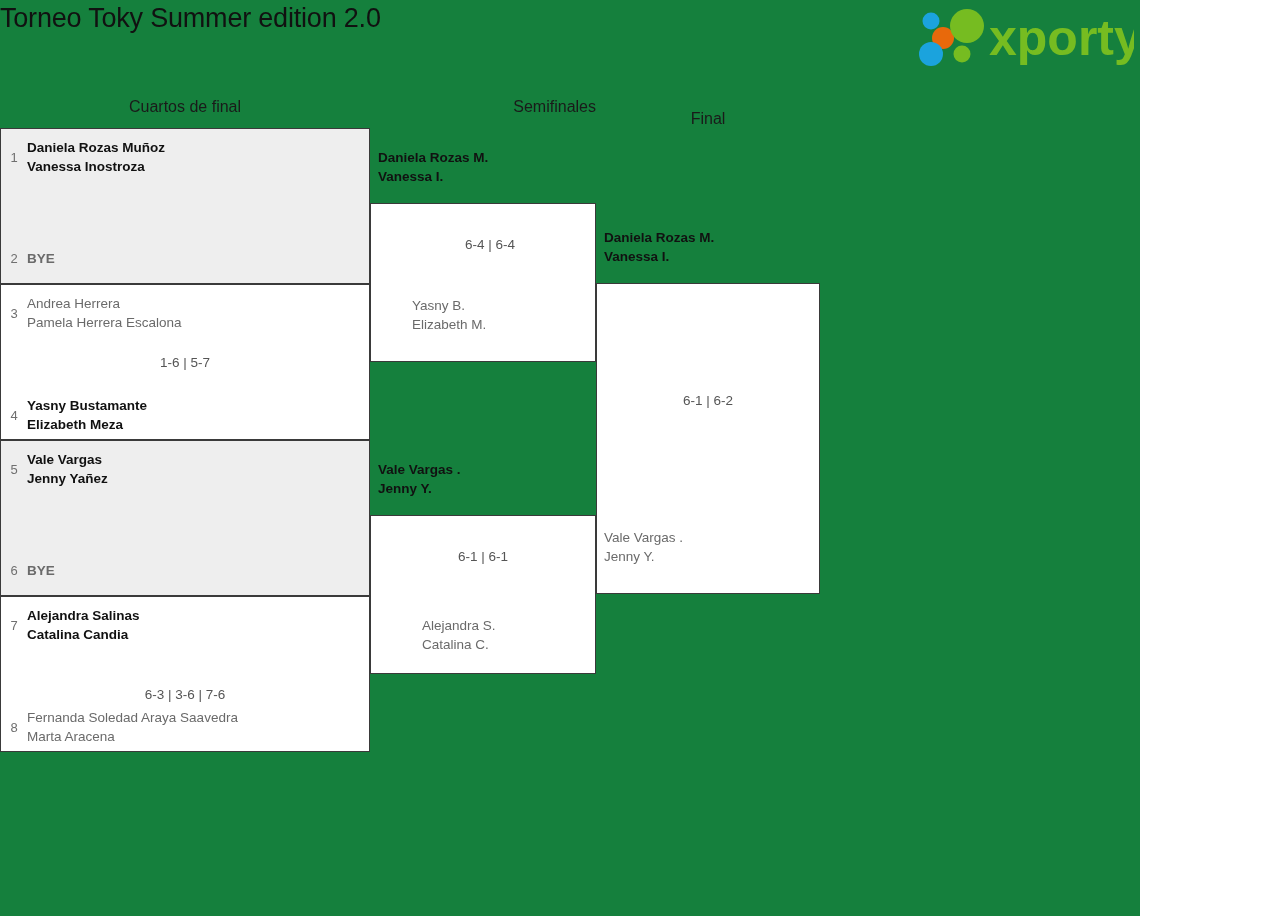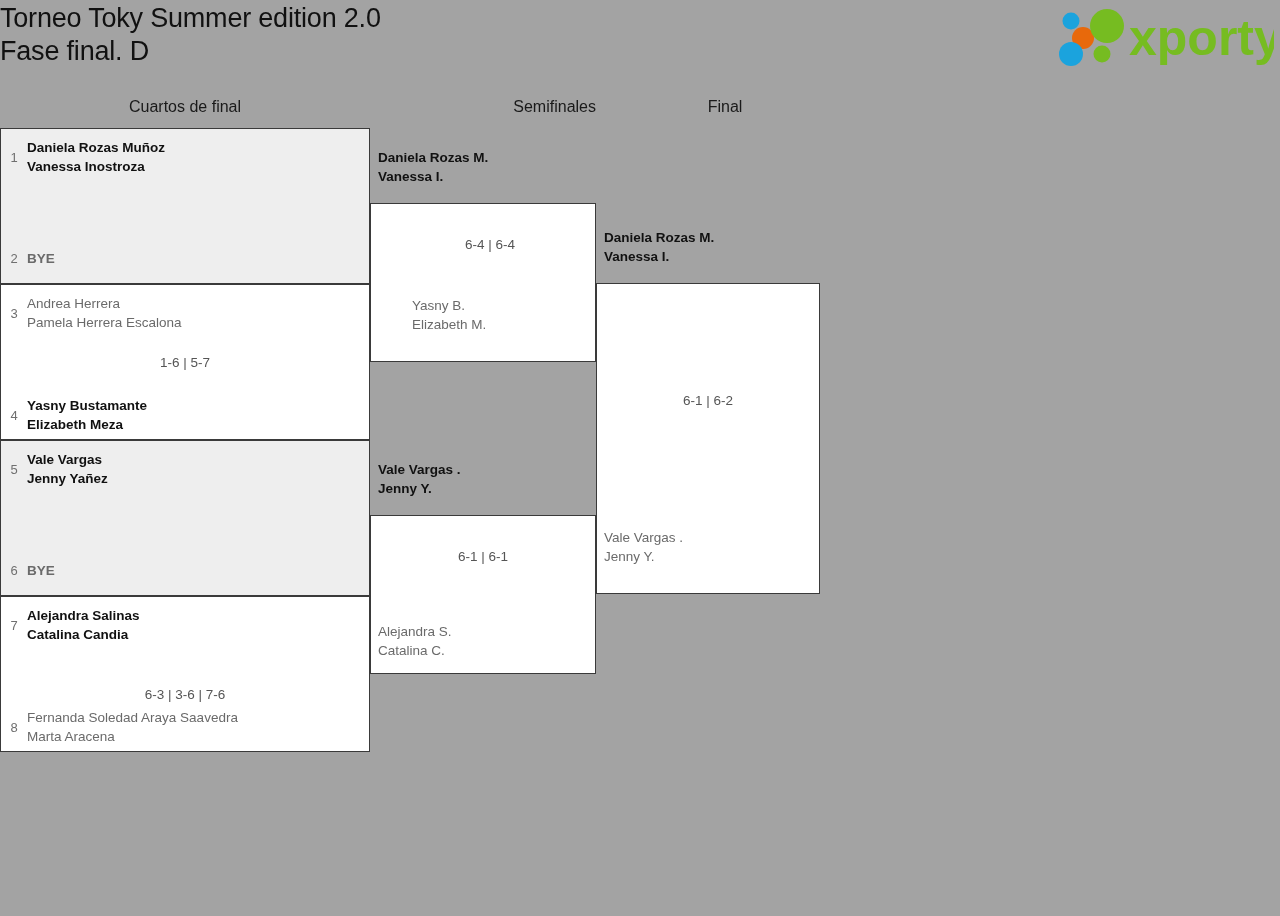--- a/index.html
+++ b/index.html
@@ -4,24 +4,24 @@
 <style>
   * { box-sizing: border-box; }
   html, body {
     margin: 0;
     padding: 0;
     background: #ffffff;
     font-family: "Liberation Sans", sans-serif;
   }
   #page {
     position: relative;
-    width: 1280px;
+    width: 1140px;
     height: 916px;
     overflow: hidden;
-    background: #a3a3a3;
+    background: #15803d;
   }
 
   
   #header-title {
     position: absolute;
     left: 0px;
     top: 2px;
     width: 900px;
   }
   .title-line {
@@ -47,21 +47,21 @@
     position: absolute;
     top: 96px;
     font-size: 16px;
     line-height: 22px;
     color: #1a1a1a;
     text-align: center;
     font-weight: 400;
   }
   #round-header-0 { left: 0px;   width: 370px; }
   #round-header-1 { left: 370px; width: 226px; text-align: right; }
-  #round-header-2 { left: 613px; width: 224px; }
+  #round-header-2 { left: 596px; width: 224px; margin-top: 12px; }
 
   
   #bracket { position: absolute; left: 0; top: 0; width: 1280px; height: 916px; }
 
   .match {
     position: absolute;
     border: 1px solid #3a3a3a;
     background: #ffffff;
   }
   .match.shaded { background: #eeeeee; }
@@ -108,21 +108,20 @@
   
   .match.noseed .names { padding-left: 7px; }
 </style>
 </head>
 <body>
 
 <div id="page">
 
   <div id="header-title">
     <div class="title-line">Torneo Toky Summer edition 2.0</div>
-    <div class="title-line">Fase final. D</div>
   </div>
 
   <div id="logo">
     <svg width="220" height="62" viewBox="0 0 220 62" xmlns="http://www.w3.org/2000/svg">
       <g>
         <circle cx="17" cy="15" r="8.5" fill="#1ba3dd"></circle>
         <circle cx="29" cy="32" r="11" fill="#e8690b"></circle>
         <circle cx="17" cy="48" r="12" fill="#1ba3dd"></circle>
         <circle cx="53" cy="20" r="17" fill="#76bc21"></circle>
         <circle cx="48" cy="48" r="8.5" fill="#76bc21"></circle>
@@ -224,21 +223,21 @@
     </div>
 
     <div class="match noseed" style="left:370px; top:515px; width:226px; height:159px;">
       <div class="slot winner" style="top:-56px;">
         <span class="names">
           <span class="name-line">Vale Vargas .</span><br>
           <span class="name-line">Jenny Y.</span>
         </span>
       </div>
       <div class="score" style="top:32px;">6-1 | 6-1</div>
-      <div class="slot" style="top:106px;">
+      <div class="slot" style="top:100px;padding-left:44px;">
         <span class="names">
           <span class="name-line">Alejandra S.</span><br>
           <span class="name-line">Catalina C.</span>
         </span>
       </div>
     </div>
 
     <div class="match noseed" style="left:596px; top:283px; width:224px; height:311px;">
       <div class="slot winner" style="top:-56px;">
         <span class="names">

